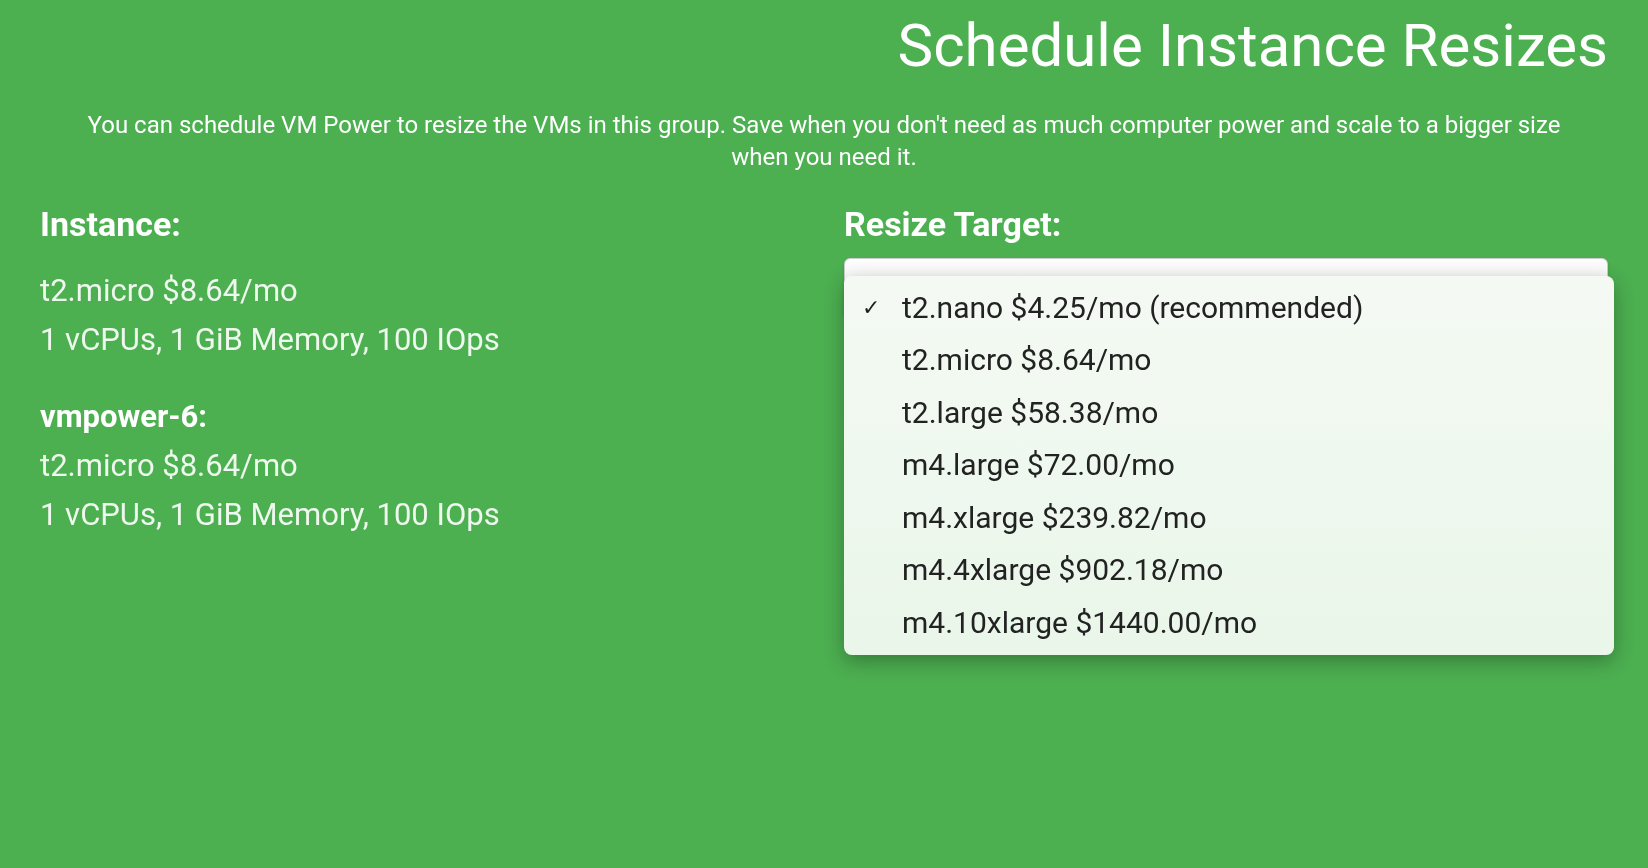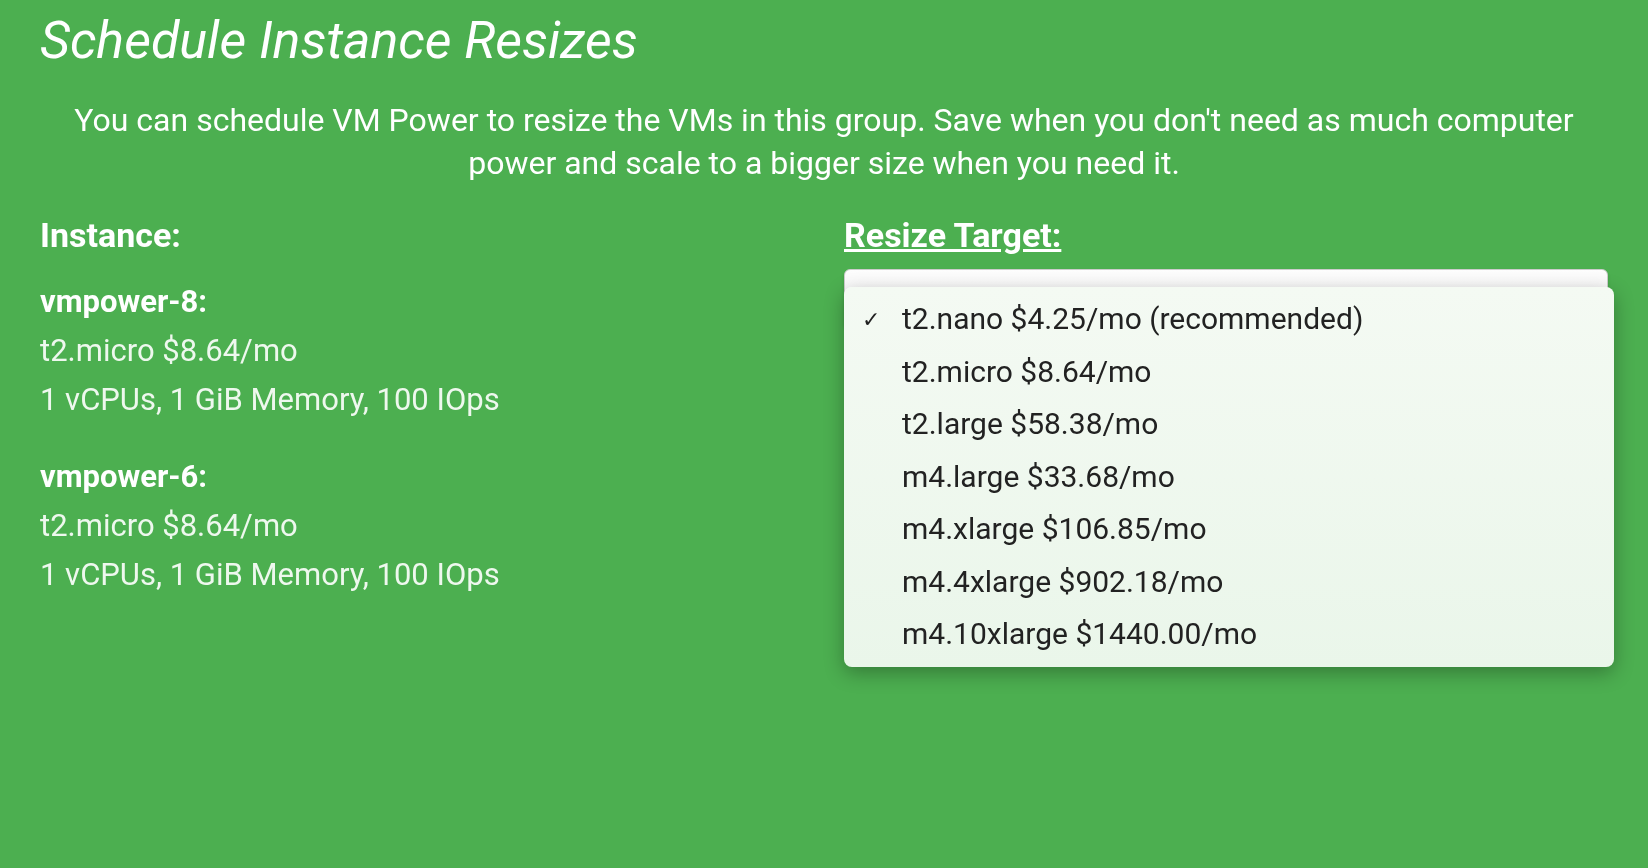--- a/index.html
+++ b/index.html
@@ -10,28 +10,27 @@
     body {
       font-family: -apple-system, BlinkMacSystemFont, "Segoe UI", Roboto, Helvetica, Arial, sans-serif;
       background: #4CAF50;
       color: #fff;
       width: 1648px;
       height: 868px;
       padding: 10px 40px 0 40px;
       overflow: hidden;
     }
     .page-title {
-      font-size: 52px;
+      font-size: 60px;
       font-weight: 400;
-      text-align: left;
+      text-align: right;
       margin-bottom: 28px;
-      font-style: italic;
     }
     .description {
-      font-size: 32px;
+      font-size: 24px;
       font-weight: 400;
       text-align: center;
       line-height: 1.35;
       max-width: 1520px;
       margin: 0 auto 30px;
     }
     .columns {
       display: flex;
       gap: 40px;
     }
@@ -52,21 +51,20 @@
       font-size: 31px;
       font-weight: 400;
       margin-bottom: 12px;
       color: #eef8ee;
     }
     .instance-block {
       margin-bottom: 40px;
     }
     .right-col {
       position: relative;
-      text-decoration: underline;
     }
     .select-bg {
       position: absolute;
       top: 54px;
       right: 0;
       width: 100%;
       height: 60px;
       background: linear-gradient(#fdfdfd, #f0f0f0);
       border: 1px solid #ccc;
       border-radius: 6px;
@@ -134,21 +132,20 @@
 
 <h1 class="page-title">Schedule Instance Resizes</h1>
 <p class="description">You can schedule VM Power to resize the VMs in this group. Save when you don't need as much computer power and scale to a bigger size when you need it.</p>
 
 <div class="columns">
 
   <div class="col">
     <div class="section-header">Instance:</div>
 
     <div class="instance-block">
-      <div class="instance-name">vmpower-8:</div>
       <div class="instance-line">t2.micro $8.64/mo</div>
       <div class="instance-line">1 vCPUs, 1 GiB Memory, 100 IOps</div>
     </div>
 
     <div class="instance-block">
       <div class="instance-name">vmpower-6:</div>
       <div class="instance-line">t2.micro $8.64/mo</div>
       <div class="instance-line">1 vCPUs, 1 GiB Memory, 100 IOps</div>
     </div>
   </div>
@@ -175,24 +172,24 @@
         <span class="check">✓</span>
         <span>t2.nano $4.25/mo (recommended)</span>
       </div>
       <div class="option">
         <span>t2.micro $8.64/mo</span>
       </div>
       <div class="option">
         <span>t2.large $58.38/mo</span>
       </div>
       <div class="option">
-        <span>m4.large $33.68/mo</span>
+        <span>m4.large $72.00/mo</span>
       </div>
       <div class="option">
-        <span>m4.xlarge $106.85/mo</span>
+        <span>m4.xlarge $239.82/mo</span>
       </div>
       <div class="option">
         <span>m4.4xlarge $902.18/mo</span>
       </div>
       <div class="option">
         <span>m4.10xlarge $1440.00/mo</span>
       </div>
     </div>
   </div>
 

